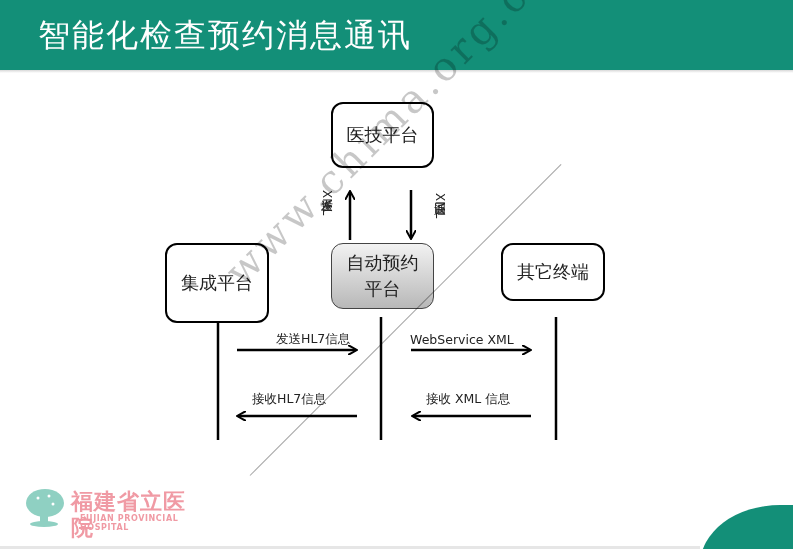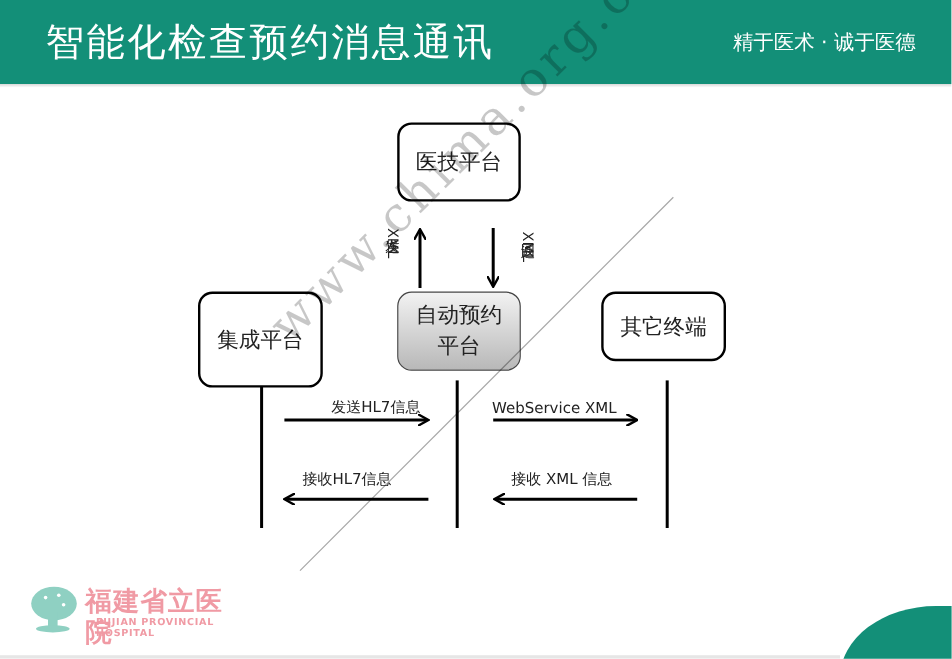--- a/index.html
+++ b/index.html
@@ -20,21 +20,20 @@
   .logo .cn { position:absolute; left:46px; top:0; font-family:"DejaVu Serif", serif; font-size:22px; font-weight:bold; color:#f09aa4; letter-spacing:1px; line-height:26px; }
   .logo .en { position:absolute; left:55px; top:26px; font-size:8px; color:#f09aa4; letter-spacing:0.6px; font-weight:bold; }
   .corner { position:absolute; left:700px; top:505px; width:200px; height:120px; background:#138f78; border-top-left-radius:80px 60px; }
   .footer-line { position:absolute; left:0; top:546px; width:700px; height:3px; background:#e6e6e6; }
 </style>
 </head>
 <body>
 
 <div class="header">
   <div class="title">智能化检查预约消息通讯</div>
-  <div class="motto">精于医术 · 诚于医德</div>
 </div>
 <div class="header-shadow"></div>
 
 <svg class="lines" width="793" height="549">
   <defs>
     <marker id="ah" markerWidth="10" markerHeight="10" refX="8" refY="5" orient="auto" markerUnits="userSpaceOnUse">
       <path d="M0,0 L9,5 L0,10" fill="none" stroke="#000" stroke-width="2"></path>
     </marker>
   </defs>
 

